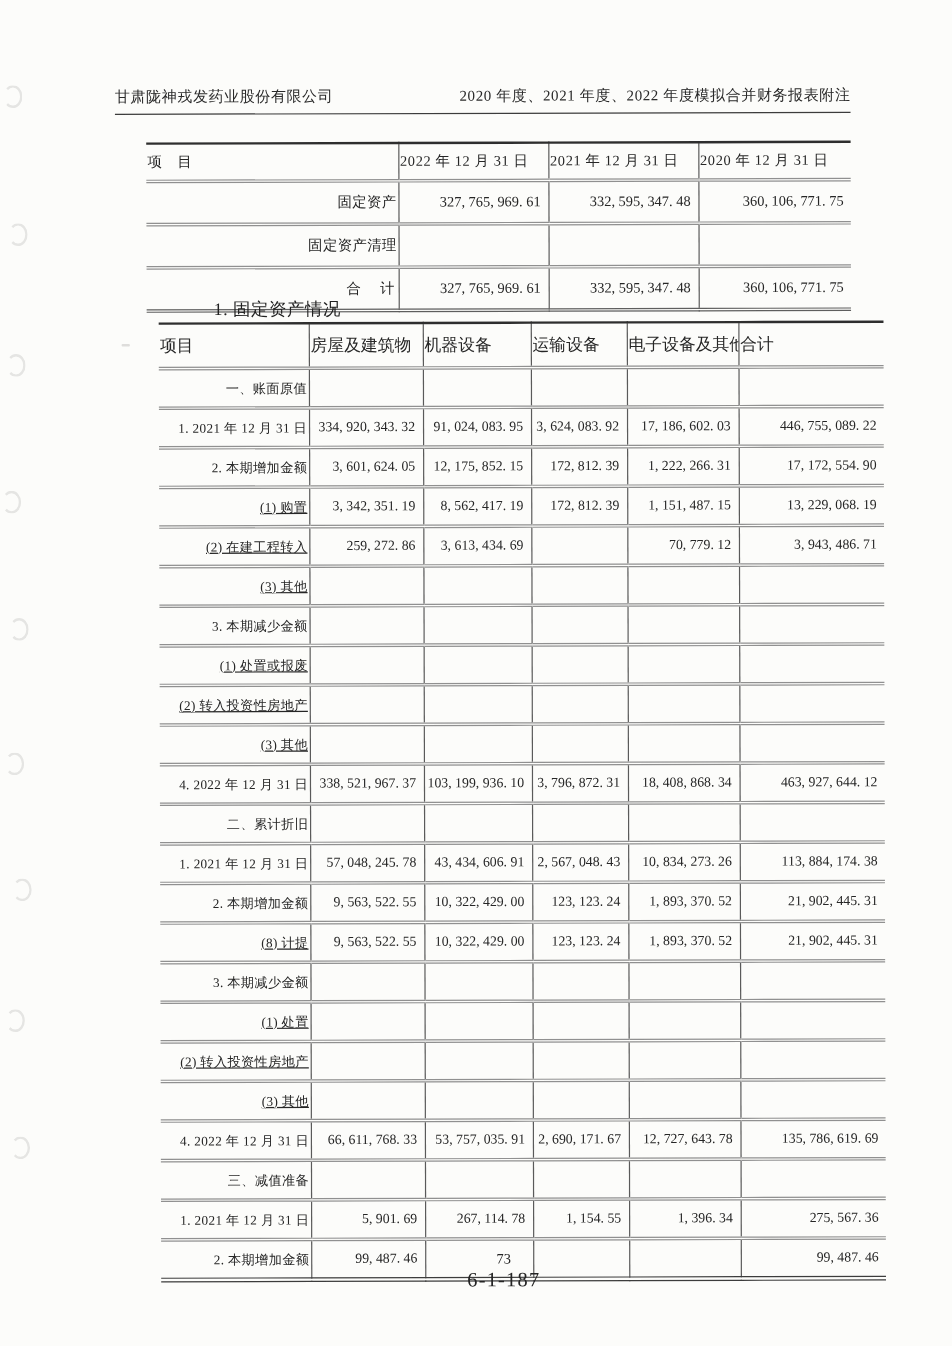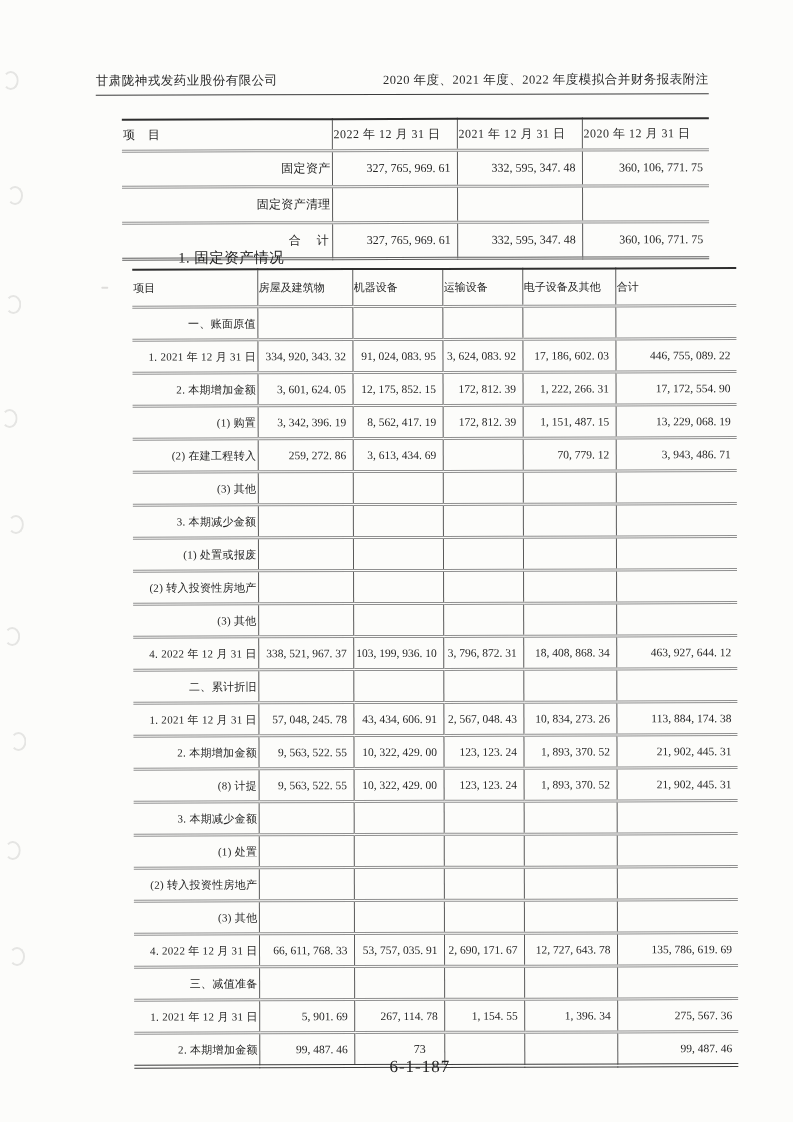--- a/index.html
+++ b/index.html
@@ -8,28 +8,28 @@
   
   .hdr{position:absolute;top:72px;left:97px;width:613px;display:flex;justify-content:space-between;
        align-items:flex-end;font-size:12.5px;letter-spacing:.5px;border-bottom:1.5px solid #3c3c3c;
        padding-bottom:5px;color:#2a2a2a;}
   
   table{border-collapse:collapse;table-layout:fixed;position:absolute;color:#262626;}
   .t1{top:118px;left:123px;width:587px;font-size:12px;border-top:2.5px solid #2e2e2e;border-bottom:3px double #5e5e5e;}
   .t2{top:268px;left:133px;width:604px;font-size:11px;border-top:2.5px solid #2e2e2e;border-bottom:4px double #3c3c3c;}
   th{font-weight:normal;text-align:left;overflow:hidden;white-space:nowrap;}
   .t1 th{height:27px;font-size:12px;letter-spacing:.5px;}
-  .t2 th{height:33px;font-size:11px;}
+  .t2 th{height:33px;font-size:14px;}
   .t1 td{height:31px;}
   .t2 td{height:28px;}
   td{overflow:hidden;white-space:nowrap;}
   tbody tr td{border-top:3px double #909090;}
   th + th, td + td{border-left:1px solid #5a5a5a;}
   td.lbl{text-align:right;padding-left:8px;letter-spacing:.3px;}
-  td.ind{padding-left:15px;}
+  td.ind{padding-left:15px;text-decoration:underline;}
   td.ctr{text-align:right;padding-left:0;letter-spacing:2px;}
   td.num{text-align:right;padding-right:6px;font-size:11.5px;}
   .t1 td.num{font-size:12px;font-family:Liberation Serif, serif;}
   
   .sec{position:absolute;top:248px;left:155px;font-size:14.5px;letter-spacing:.5px;color:#212121;margin-left:24px;}
   
   .foot{position:absolute;left:0;width:793px;text-align:center;}
   .foot.pg{top:1042px;font-size:12px;transform:translateX(22px);}
   .foot.code{top:1057px;font-size:17px;letter-spacing:1px;transform:translateX(22px);}
   
@@ -136,21 +136,21 @@
         <tr>
           <td class="lbl">2. 本期增加金额</td>
           <td class="num">3, 601, 624. 05</td>
           <td class="num">12, 175, 852. 15</td>
           <td class="num">172, 812. 39</td>
           <td class="num">1, 222, 266. 31</td>
           <td class="num">17, 172, 554. 90</td>
         </tr>
         <tr>
           <td class="lbl ind">(1) 购置</td>
-          <td class="num">3, 342, 396. 19</td>
+          <td class="num">3, 342, 351. 19</td>
           <td class="num">8, 562, 417. 19</td>
           <td class="num">172, 812. 39</td>
           <td class="num">1, 151, 487. 15</td>
           <td class="num">13, 229, 068. 19</td>
         </tr>
         <tr>
           <td class="lbl ind">(2) 在建工程转入</td>
           <td class="num">259, 272. 86</td>
           <td class="num">3, 613, 434. 69</td>
           <td class="num"></td>

